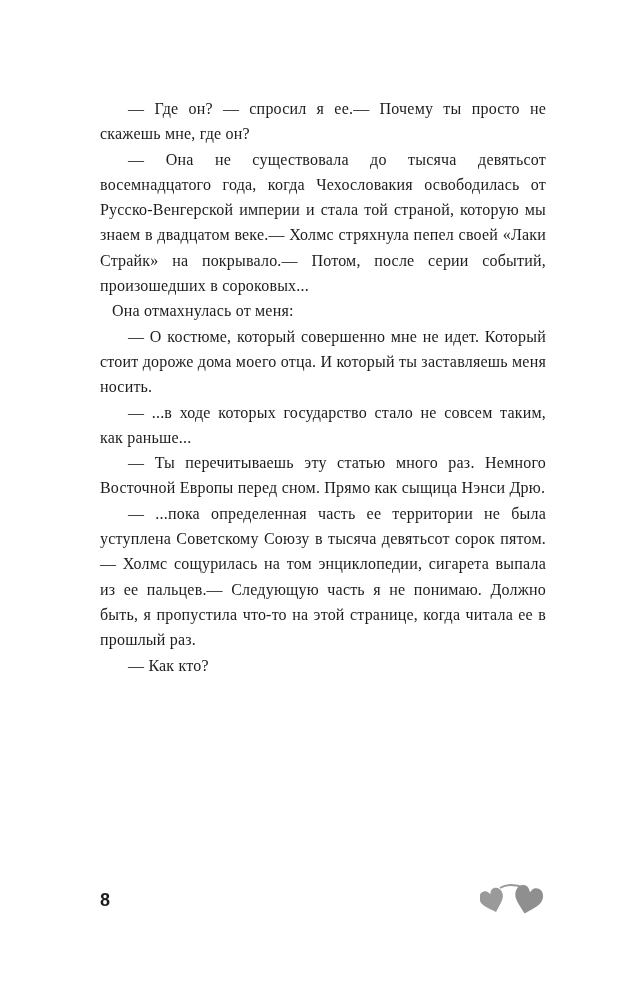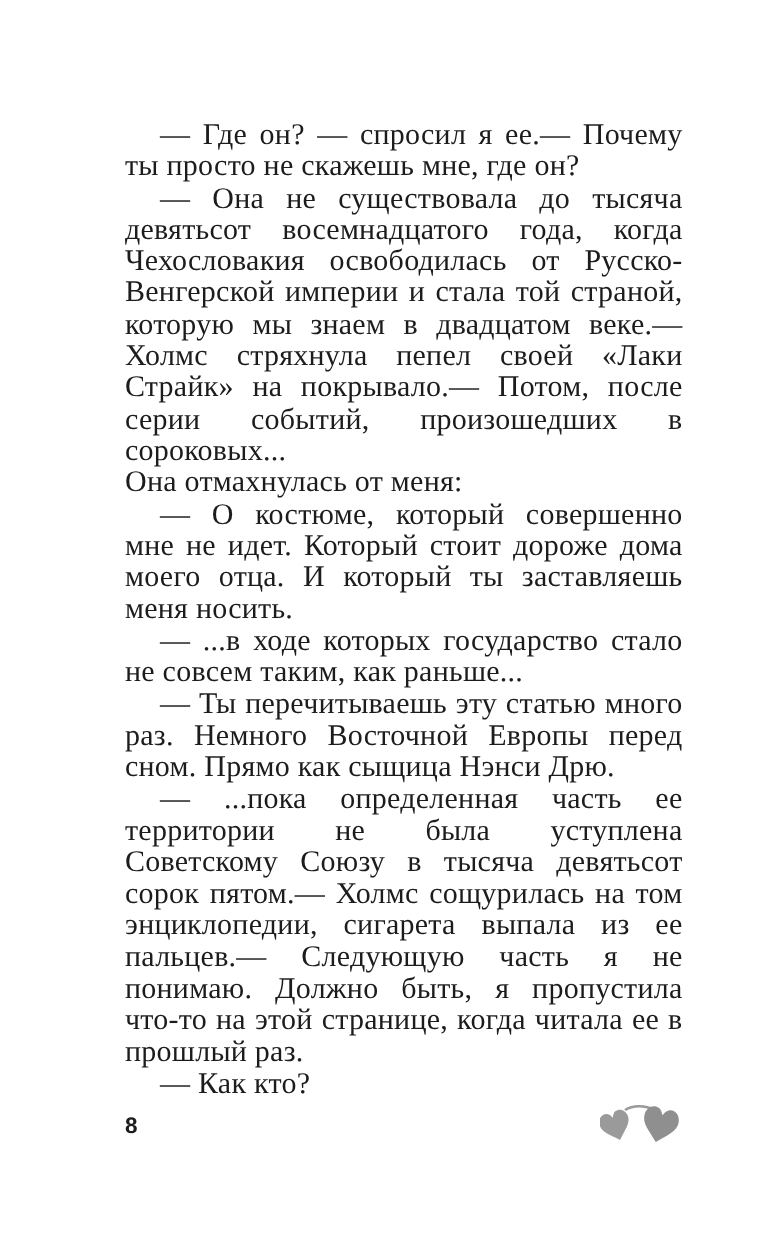--- a/index.html
+++ b/index.html
@@ -24,34 +24,35 @@
     width: 620px;
     height: 1001px;
     background: #ffffff;
   }
 
   .text-block {
     position: absolute;
     top: 96px;
     left: 100px;
     width: 446px;
-    font-size: 24px;
+    font-size: 16px;
     line-height: 25.3px;
     text-align: justify;
     hyphens: auto;
     -webkit-hyphens: auto;
     letter-spacing: 0.2px;
   }
 
   .text-block p {
     text-indent: 28px;
   }
 
   .text-block p.no-indent {
     text-indent: 0;
+    margin-left: 12px;
   }
 
   .footer {
     position: absolute;
     left: 100px;
     width: 446px;
     top: 882px;
     height: 36px;
     display: flex;
     align-items: center;

